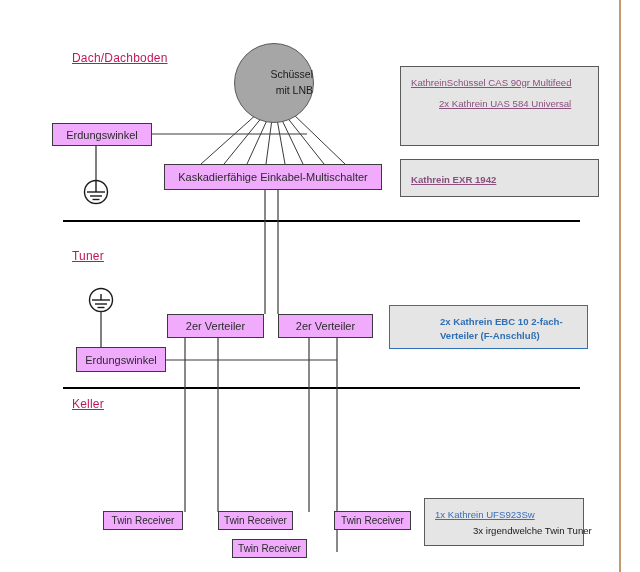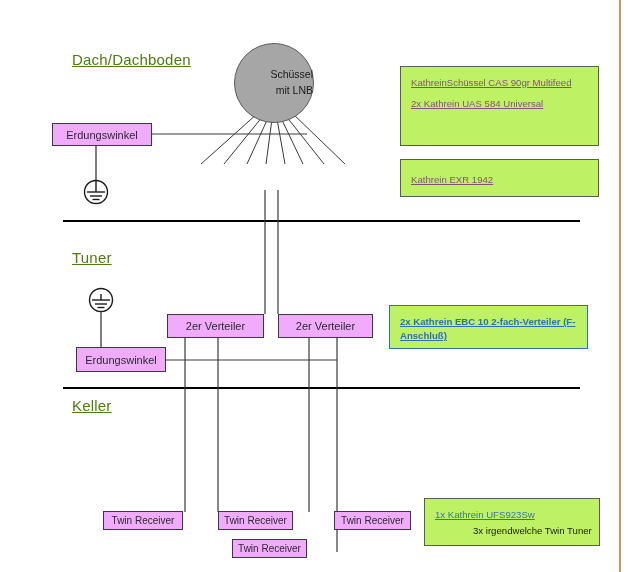--- a/index.html
+++ b/index.html
@@ -27,22 +27,22 @@
   }
   #svg-layer {
     position: absolute;
     top: 0;
     left: 0;
     width: 640px;
     height: 572px;
   }
   .section-heading {
     position: absolute;
-    font-size: 15px;
-    color: #4d7c0f;
+    font-size: 12px;
+    color: #be185d;
     text-decoration: underline;
     white-space: nowrap;
     letter-spacing: 0.2px;
   }
   .node-box {
     position: absolute;
     box-sizing: border-box;
     border: 1px solid #3a3a3a;
     background: #f0abfc;
     color: #2b2b2b;
@@ -67,21 +67,21 @@
     align-items: flex-end;
     justify-content: center;
     font-size: 10.5px;
     color: #1a1a1a;
     line-height: 1.5;
   }
   .dish span { display: block; }
   .anno-box {
     position: absolute;
     box-sizing: border-box;
-    background: #bef264;
+    background: #e5e5e5;
     padding: 9px 10px 6px 10px;
   }
   .anno-box.grey-frame { border: 1px solid #5a5a5a; }
   .anno-box.blue-frame { border: 1px solid #2f6fb5; }
   .anno-line {
     font-size: 9.6px;
     line-height: 1.45;
     margin: 0 0 7px 0;
     white-space: nowrap;
   }
@@ -89,23 +89,23 @@
   .anno-line.link-purple {
     color: #8a4f7d;
     text-decoration: underline;
   }
   .anno-line.link-blue {
     color: #3a6fb8;
     text-decoration: underline;
   }
   .anno-line.link-blue-bold {
     color: #2f6fb5;
-    text-decoration: underline;
     font-weight: bold;
     white-space: normal;
+    margin-left: 40px;
   }
   .anno-line.plain {
     color: #1a1a1a;
     text-decoration: none;
     margin-left: 38px;
   }
 </style>
 </head>
 <body>
 
@@ -166,42 +166,43 @@
   <div class="section-heading" style="left:72px; top:249px;">Tuner</div>
   <div class="section-heading" style="left:72px; top:397px;">Keller</div>
 
   <div class="dish" style="left:234px; top:43px; width:80px; height:80px;">
     <span>Schüssel</span>
     <span>mit LNB</span>
   </div>
 
   <div class="node-box" style="left:52px; top:123px; width:100px; height:23px;">Erdungswinkel</div>
 
+  <div class="node-box" style="left:164px; top:164px; width:218px; height:26px;">Kaskadierfähige  Einkabel-Multischalter</div>
 
   <div class="node-box" style="left:76px; top:347px; width:90px; height:25px;">Erdungswinkel</div>
 
   <div class="node-box" style="left:167px; top:314px; width:97px; height:24px;">2er Verteiler</div>
   <div class="node-box" style="left:278px; top:314px; width:95px; height:24px;">2er Verteiler</div>
 
   <div class="node-box small" style="left:103px; top:511px; width:80px; height:19px;">Twin Receiver</div>
   <div class="node-box small" style="left:218px; top:511px; width:75px; height:19px;">Twin Receiver</div>
   <div class="node-box small" style="left:232px; top:539px; width:75px; height:19px;">Twin Receiver</div>
   <div class="node-box small" style="left:334px; top:511px; width:77px; height:19px;">Twin Receiver</div>
 
   <div class="anno-box grey-frame" style="left:400px; top:66px; width:199px; height:80px;">
     <p class="anno-line link-purple">KathreinSchüssel  CAS 90gr Multifeed</p>
-    <p class="anno-line link-purple" style="margin-bottom:0;">2x Kathrein UAS 584 Universal</p>
-  </div>
-
-  <div class="anno-box grey-frame" style="left:400px; top:159px; width:199px; height:38px; display:flex; align-items:center;">
+    <p class="anno-line link-purple" style="margin-bottom:0;margin-left:28px;">2x Kathrein UAS 584 Universal</p>
+  </div>
+
+  <div class="anno-box grey-frame" style="left:400px; top:159px; width:199px; height:38px; display:flex; align-items:center;font-weight:bold;">
     <p class="anno-line link-purple">Kathrein  EXR 1942</p>
   </div>
 
   <div class="anno-box blue-frame" style="left:389px; top:305px; width:199px; height:44px;">
     <p class="anno-line link-blue-bold">2x Kathrein EBC 10 2-fach-Verteiler (F-Anschluß)</p>
   </div>
 
-  <div class="anno-box grey-frame" style="left:424px; top:498px; width:176px; height:48px;">
+  <div class="anno-box grey-frame" style="left:424px; top:498px; width:160px; height:48px;">
     <p class="anno-line link-blue" style="margin-bottom:2px;">1x Kathrein UFS923Sw</p>
     <p class="anno-line plain">3x  irgendwelche  Twin Tuner</p>
   </div>
 
 </div>
 
 </body></html>

